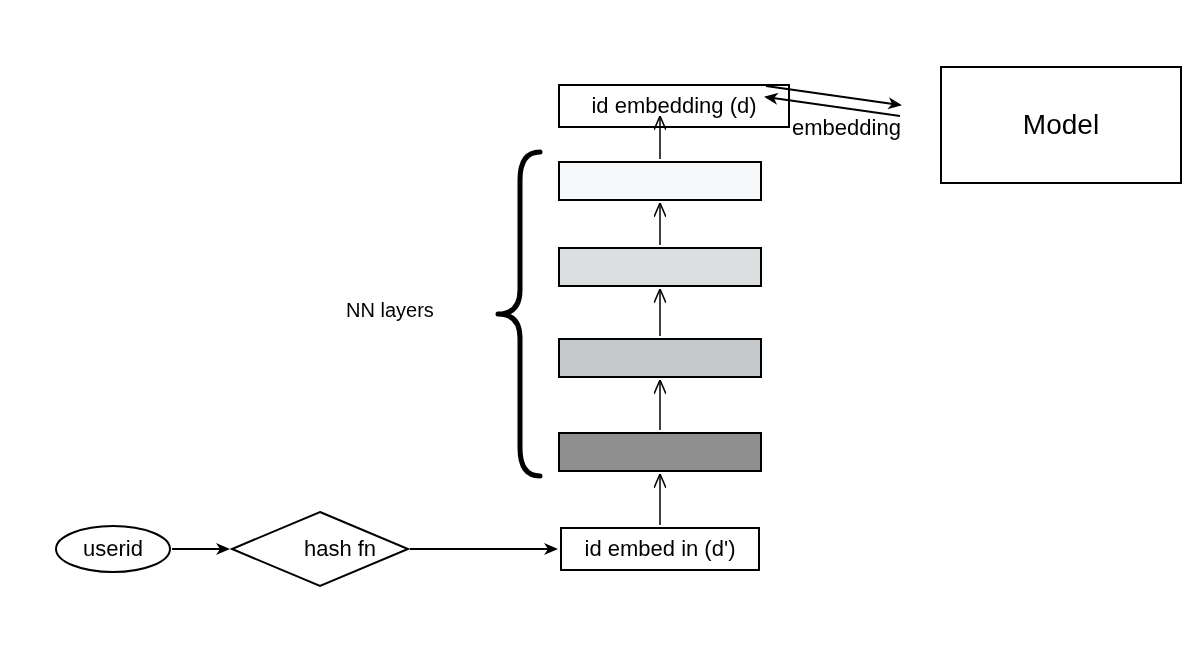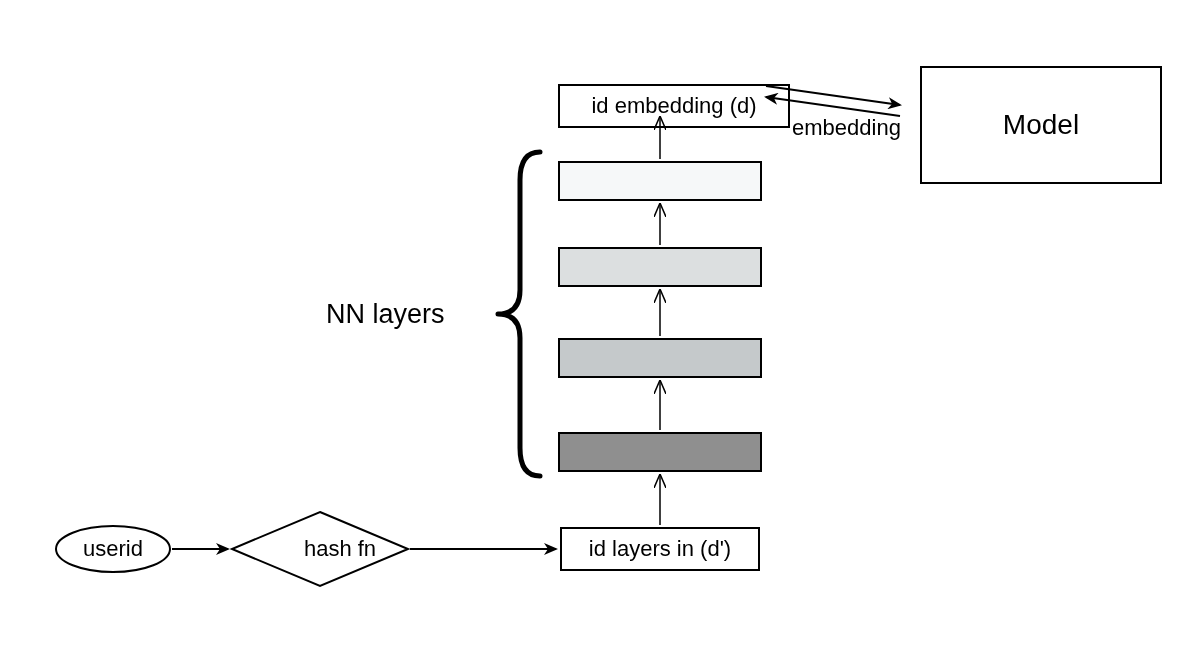--- a/index.html
+++ b/index.html
@@ -75,41 +75,41 @@
   </div>
 
   <div class="node" style="left:230px; top:510px; width:180px; height:78px;">
     <svg width="180" height="78" style="position:absolute;left:0;top:0;">
       <polygon points="90,2 178,39 90,76 2,39" fill="#fff" stroke="#000" stroke-width="2"></polygon>
     </svg>
     <span style="position:relative;margin-left:40px;">hash fn</span>
   </div>
 
   <div class="node rect" style="left:560px; top:527px; width:200px; height:44px;">
-    <span>id layers in (d')</span>
+    <span>id embed in (d')</span>
   </div>
 
   <div id="layer0" class="node rect" style="left: 558px; top: 432px; width: 204px; height: 40px; background: rgb(143, 143, 143);"></div>
   <div id="layer1" class="node rect" style="left: 558px; top: 338px; width: 204px; height: 40px; background: rgb(197, 201, 203);"></div>
   <div id="layer2" class="node rect" style="left: 558px; top: 247px; width: 204px; height: 40px; background: rgb(220, 223, 224);"></div>
   <div id="layer3" class="node rect" style="left: 558px; top: 161px; width: 204px; height: 40px; background: rgb(246, 248, 249);"></div>
 
   <div class="node rect" style="left:558px; top:84px; width:232px; height:44px;">
     <span>id embedding (d)</span>
   </div>
 
-  <div class="node rect" style="left:920px; top:66px; width:242px; height:118px; font-size:28px;">
+  <div class="node rect" style="left:940px; top:66px; width:242px; height:118px; font-size:28px;">
     <span>Model</span>
   </div>
 
   <div class="label" style="left:792px; top:115px;">
     <span>embedding</span>
   </div>
 
-  <div class="label" style="left:326px; top:299px; font-size:27px;">
+  <div class="label" style="left:346px; top:299px; font-size:20px;">
     <span>NN layers</span>
   </div>
 
   <svg class="overlay">
     <defs>
       <marker id="ah" markerWidth="14" markerHeight="12" refX="12" refY="6" orient="auto" markerUnits="userSpaceOnUse">
         <path d="M0,0 L14,6 L0,12 L4,6 Z" class="arrowhead"></path>
       </marker>
       <marker id="ahOpen" markerWidth="14" markerHeight="12" refX="12" refY="6" orient="auto" markerUnits="userSpaceOnUse">
         <path d="M0,0 L14,6 L0,12" fill="none" stroke="#000" stroke-width="1.5"></path>

